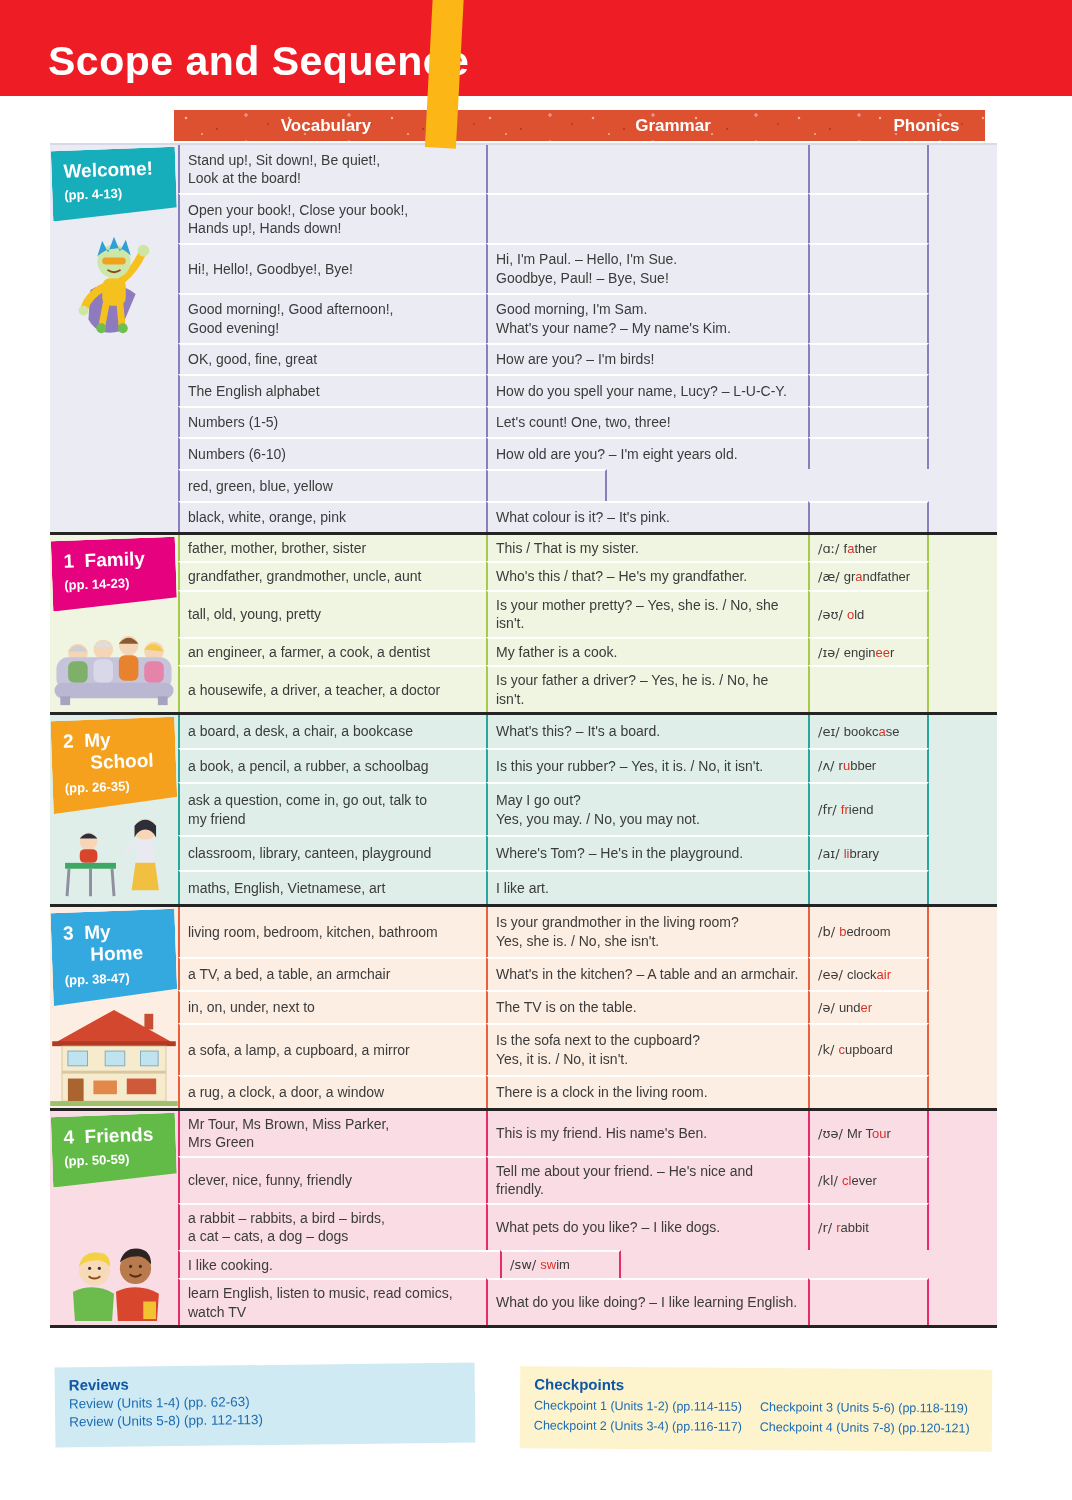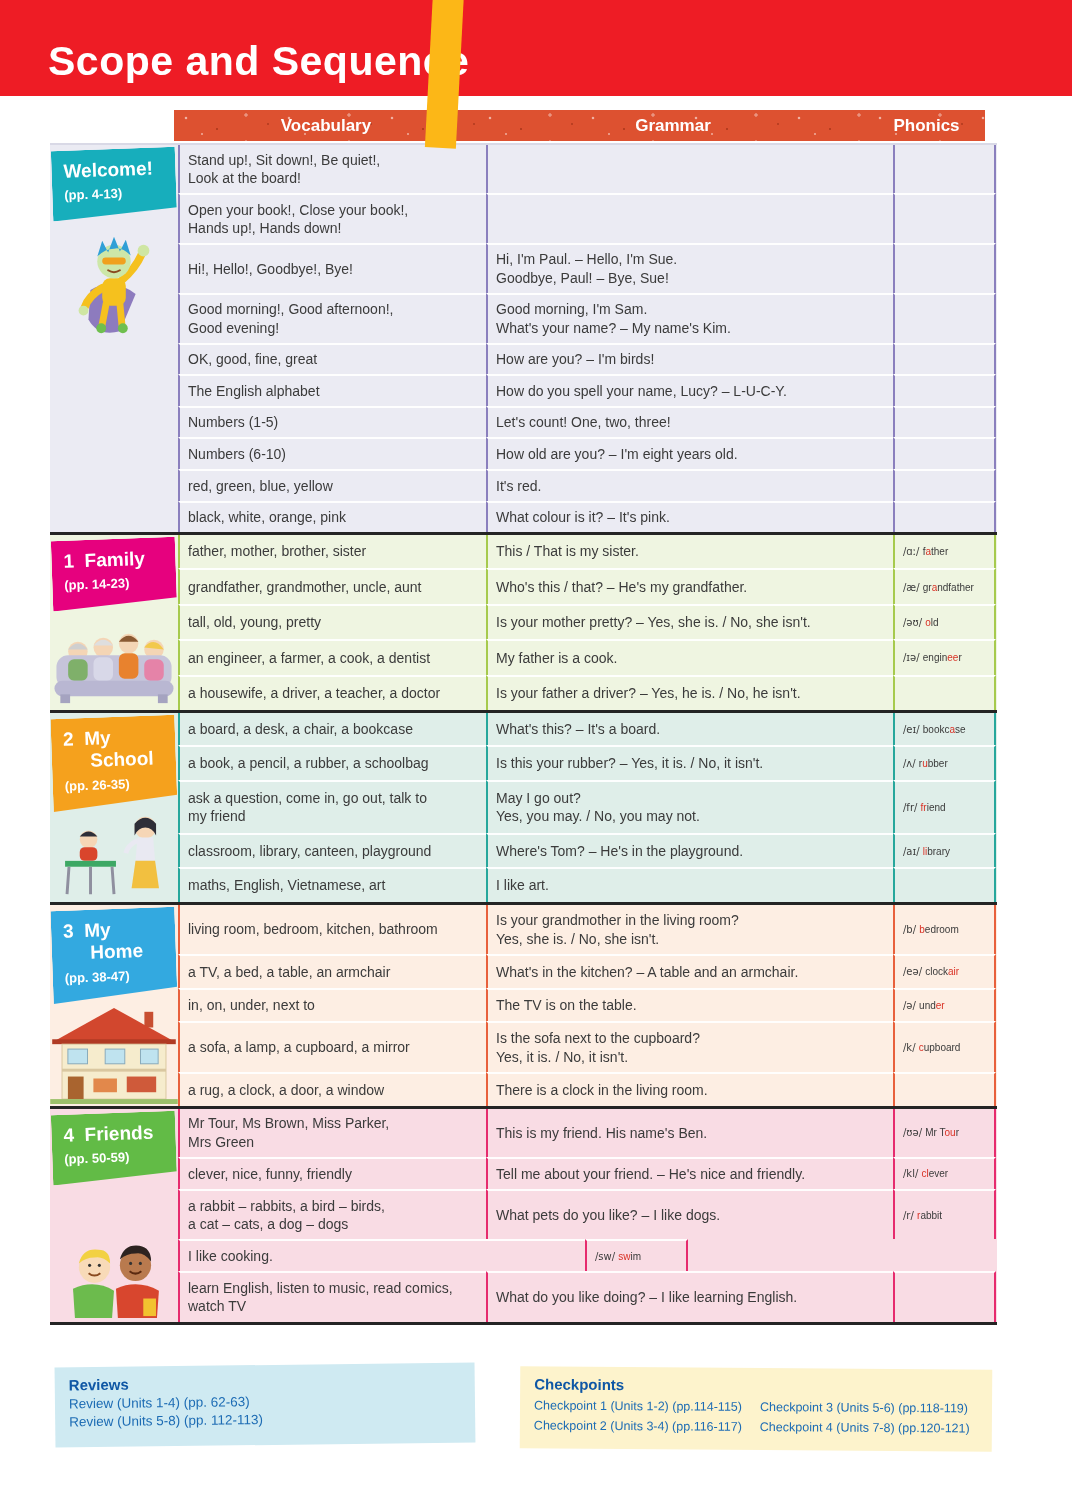--- a/index.html
+++ b/index.html
@@ -46,22 +46,22 @@
   .illus{line-height:0;}
 
   .rows{flex:1;display:flex;flex-direction:column;}
   .row{display:flex;flex:1 1 auto;}
   .row + .row .cell{border-top:2px solid rgba(255,255,255,.92);}
   .cell{
     box-sizing:border-box;padding:4px 8px;font-size:14px;line-height:1.32;
     display:flex;flex-direction:column;justify-content:center;white-space:pre-line;
   }
   .cell.vocab{width:308px;border-left:2px solid var(--border);}
-  .cell.grammar{width:407px;border-left:2px solid var(--border);}
-  .cell.phonics{width:103px;border-left:2px solid var(--border);border-right:2px solid var(--border);font-size:10px;white-space:nowrap;}
+  .cell.grammar{width:322px;border-left:2px solid var(--border);}
+  .cell.phonics{width:121px;border-left:2px solid var(--border);border-right:2px solid var(--border);font-size:13px;white-space:nowrap;}
   .ipa{font-family:"DejaVu Sans", sans-serif;}
   .phon-hl{color:var(--phonics-red,#d93226);}
 
   .footer-box{position:absolute;box-sizing:border-box;padding:9px 14px;}
   .reviews-box{left:55px;top:1365px;width:420px;min-height:80px;background:#cfeaf2;transform:rotate(-0.7deg);}
   .checkpoints-box{left:520px;top:1368px;width:472px;min-height:82px;background:#fdf3cc;transform:rotate(0.4deg);}
   .box-title{color:var(--footer-title-blue,#0f57a5);font-weight:bold;font-size:15px;margin-bottom:3px;}
   .box-line{color:var(--footer-blue,#1d6cb4);font-size:13.5px;margin-top:3px;white-space:nowrap;}
   .checkpoint-grid{display:grid;grid-template-columns:1fr 1fr;column-gap:8px;row-gap:3px;}
   .checkpoint-grid .box-line{font-size:12.5px;}
@@ -146,21 +146,20 @@
             <div class="cell grammar">Let's count! One, two, three!</div>
             <div class="cell phonics"></div>
           </div>
           <div class="row">
             <div class="cell vocab">Numbers (6-10)</div>
             <div class="cell grammar">How old are you? – I'm eight years old.</div>
             <div class="cell phonics"></div>
           </div>
           <div class="row">
             <div class="cell vocab">red, green, blue, yellow</div>
-            <div class="cell grammar">It's red.</div>
             <div class="cell phonics"></div>
           </div>
           <div class="row">
             <div class="cell vocab">black, white, orange, pink</div>
             <div class="cell grammar">What colour is it? – It's pink.</div>
             <div class="cell phonics"></div>
           </div>
         </div>
       </div>
       <div class="section sec-unit-1" style="--bg: #eff5e1; --border: #a6ca4d; --tab: #e6017e;">

